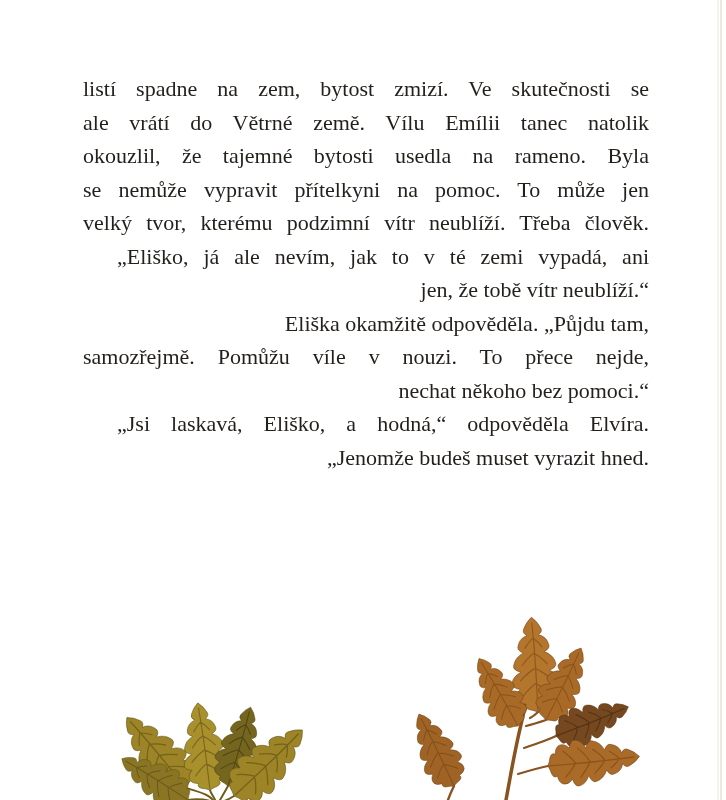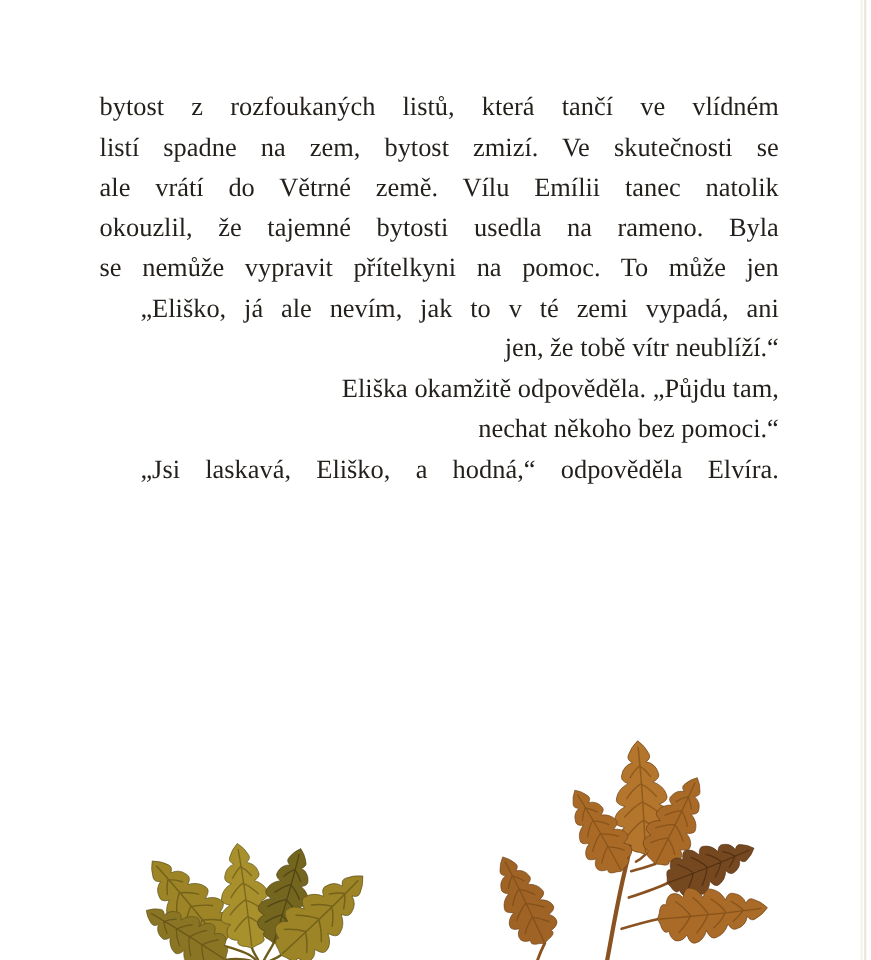--- a/index.html
+++ b/index.html
@@ -33,30 +33,32 @@
   .page-edge { position: absolute; top: 0; height: 800px; }
   .page-edge-light { left: 717px; width: 2px; background: #f6f3ec; }
   .page-edge-dark  { left: 720px; width: 2px; background: #ece8df; }
 </style>
 </head>
 <body>
 
 <main class="page">
 
   <section class="story">
-    <p class="ln j">bytost z rozfoukaných listů, která tančí ve vlídném</p>
     <p class="ln j">listí spadne na zem, bytost zmizí. Ve skutečnosti se</p>
     <p class="ln j">ale vrátí do Větrné země. Vílu Emílii tanec natolik</p>
     <p class="ln j">okouzlil, že tajemné bytosti usedla na rameno. Byla</p>
     <p class="ln j">se nemůže vypravit přítelkyni na pomoc. To může jen</p>
+    <p class="ln j">velký tvor, kterému podzimní vítr neublíží. Třeba člověk.</p>
     <p class="ln j ind">„Eliško, já ale nevím, jak to v té zemi vypadá, ani</p>
     <p class="ln">jen, že tobě vítr neublíží.“</p>
     <p class="ln ind">Eliška okamžitě odpověděla. „Půjdu tam,</p>
+    <p class="ln j">samozřejmě. Pomůžu víle v nouzi. To přece nejde,</p>
     <p class="ln">nechat někoho bez pomoci.“</p>
     <p class="ln j ind">„Jsi laskavá, Eliško, a hodná,“ odpověděla Elvíra.</p>
+    <p class="ln">„Jenomže budeš muset vyrazit hned.</p>
   </section>
 
   <svg class="leaves leaves-left" width="200" height="110" viewBox="0 0 200 110" aria-hidden="true">
     <defs>
       <path id="leaf" d="M0 -100 Q6 -95 9 -88 Q11 -84 6 -81 Q14 -79 16 -71 Q18 -66 11 -63 Q20 -59 22 -51 Q24 -46 15 -43 Q24 -39 25 -32 Q26 -27 17 -25 Q23 -20 21 -14 Q19 -10 12 -9 Q15 -4 5 -2 L0 0 L-5 -2 Q-15 -4 -12 -9 Q-19 -10 -21 -14 Q-23 -20 -17 -25 Q-26 -27 -25 -32 Q-24 -39 -15 -43 Q-24 -46 -22 -51 Q-20 -59 -11 -63 Q-18 -66 -16 -71 Q-14 -79 -6 -81 Q-11 -84 -9 -88 Q-6 -95 0 -100 Z"></path>
       <path id="veins" fill="none" stroke-linecap="round" d="M0 -94 C1 -70 1 -40 0 -2 M0 -78 Q5 -74 9 -68 M0 -62 Q7 -58 13 -50 M0 -46 Q8 -42 16 -34 M0 -30 Q7 -26 14 -18 M0 -78 Q-5 -74 -9 -68 M0 -62 Q-7 -58 -13 -50 M0 -46 Q-8 -42 -16 -34 M0 -30 Q-7 -26 -14 -18"></path>
     </defs>
     <g fill="none" stroke="#6e5c1c" stroke-width="2" stroke-linecap="round">
       <path d="M96 112 C94 105 78 101 68 98"></path>
       <path d="M98 112 C96 107 93 104 92 100"></path>

